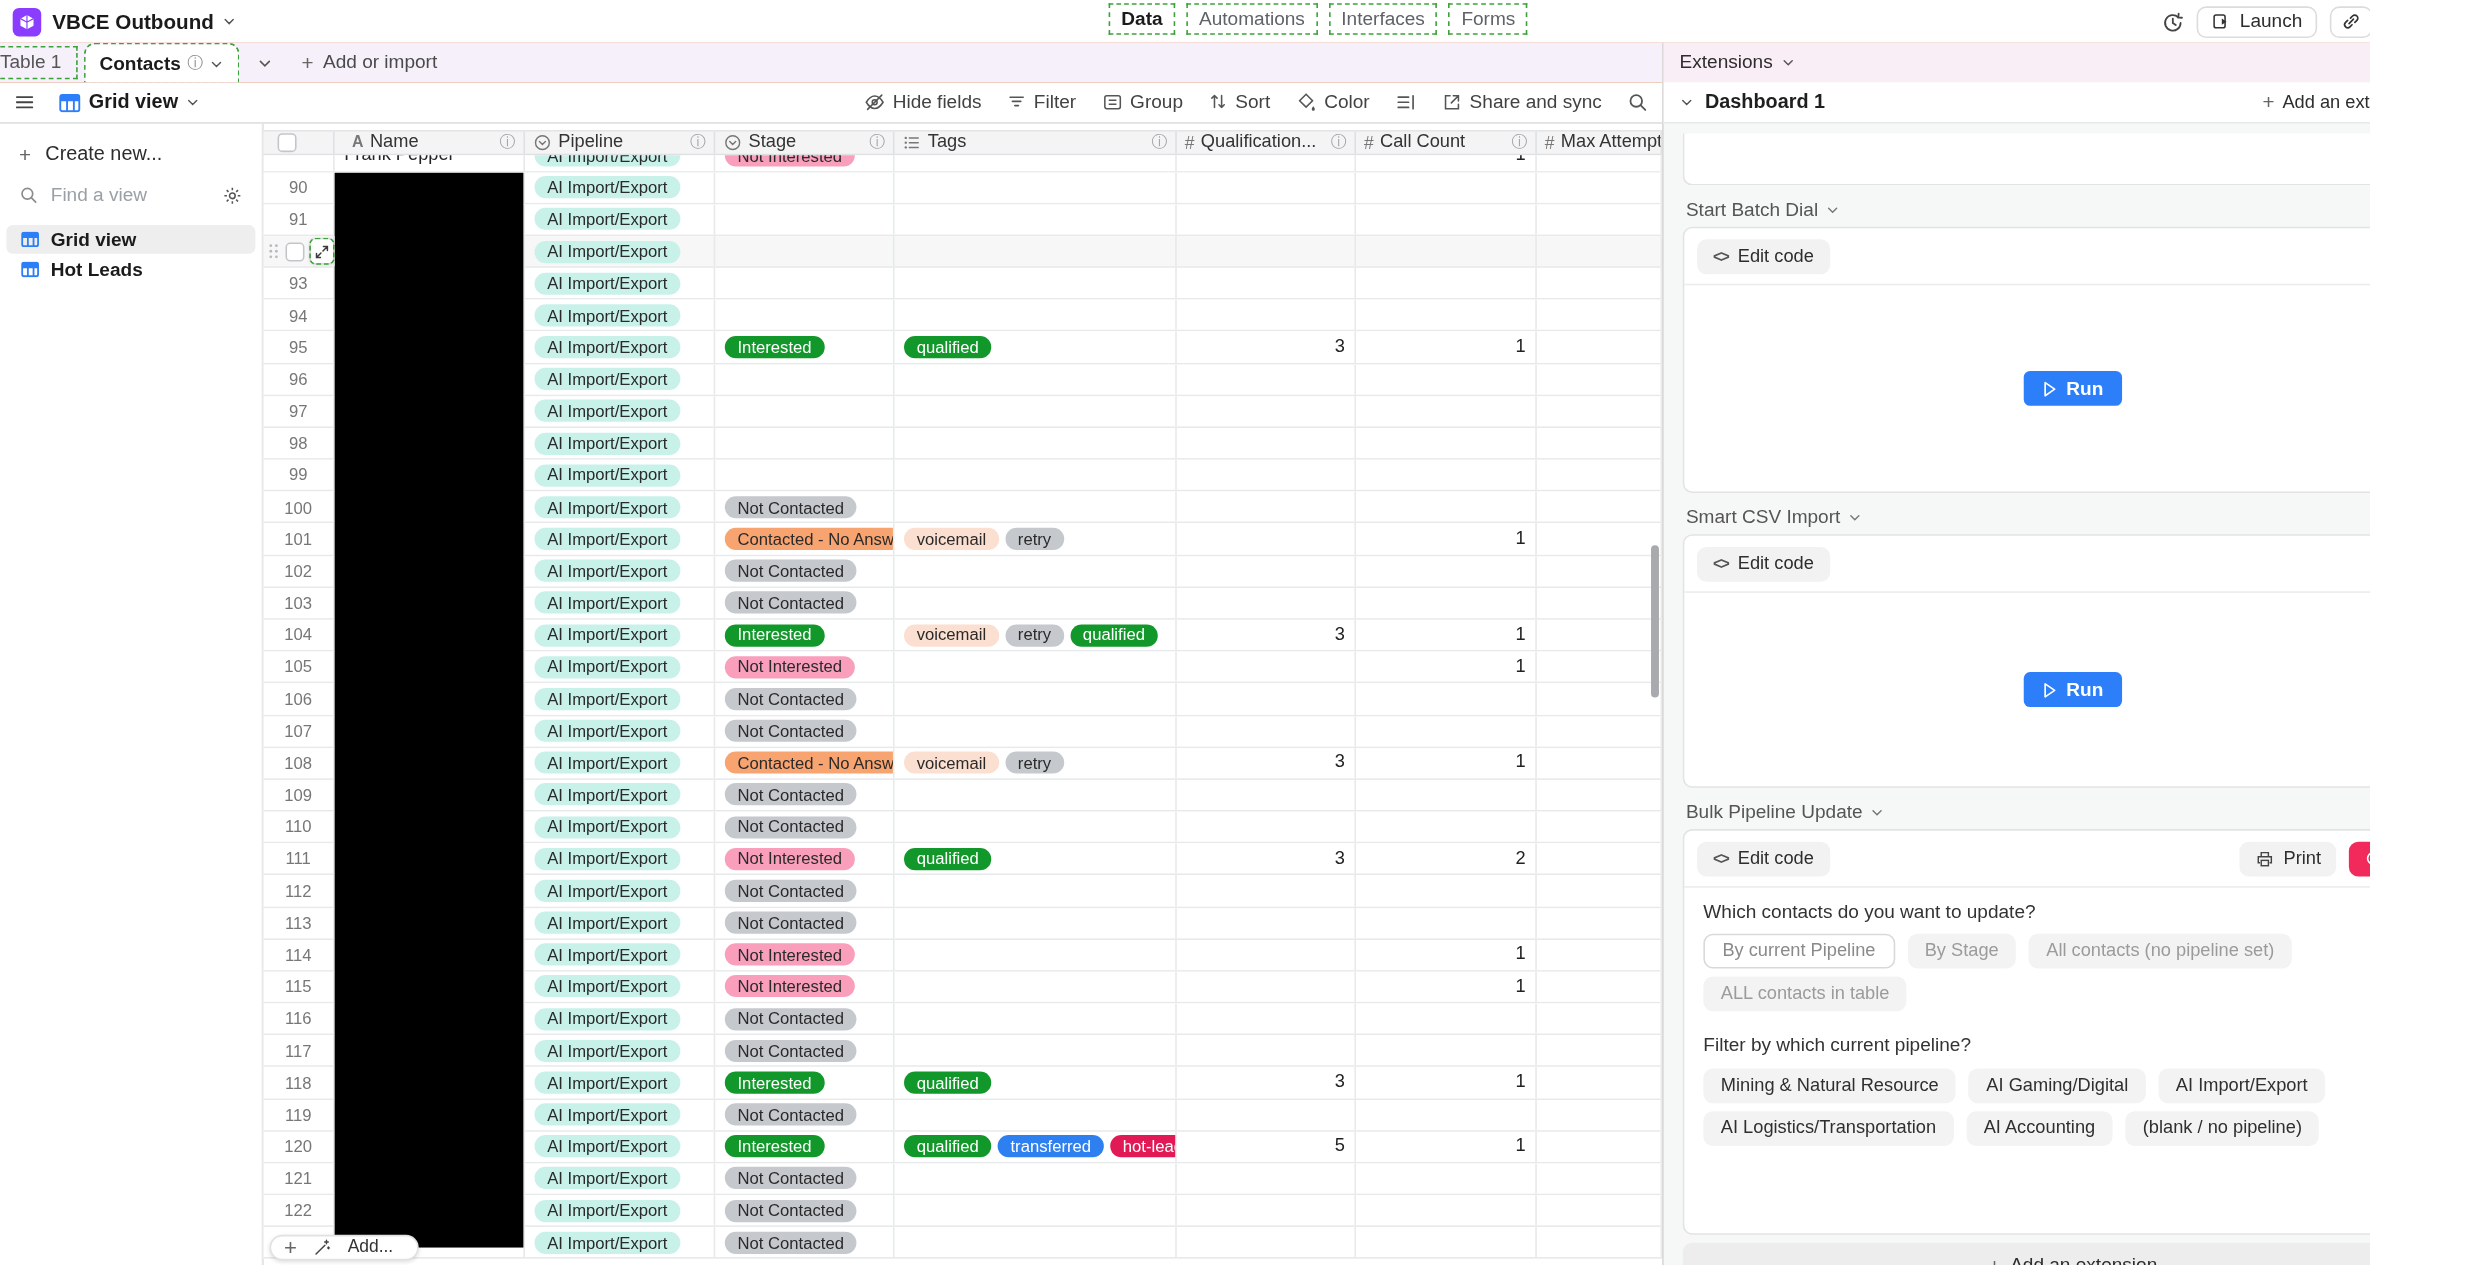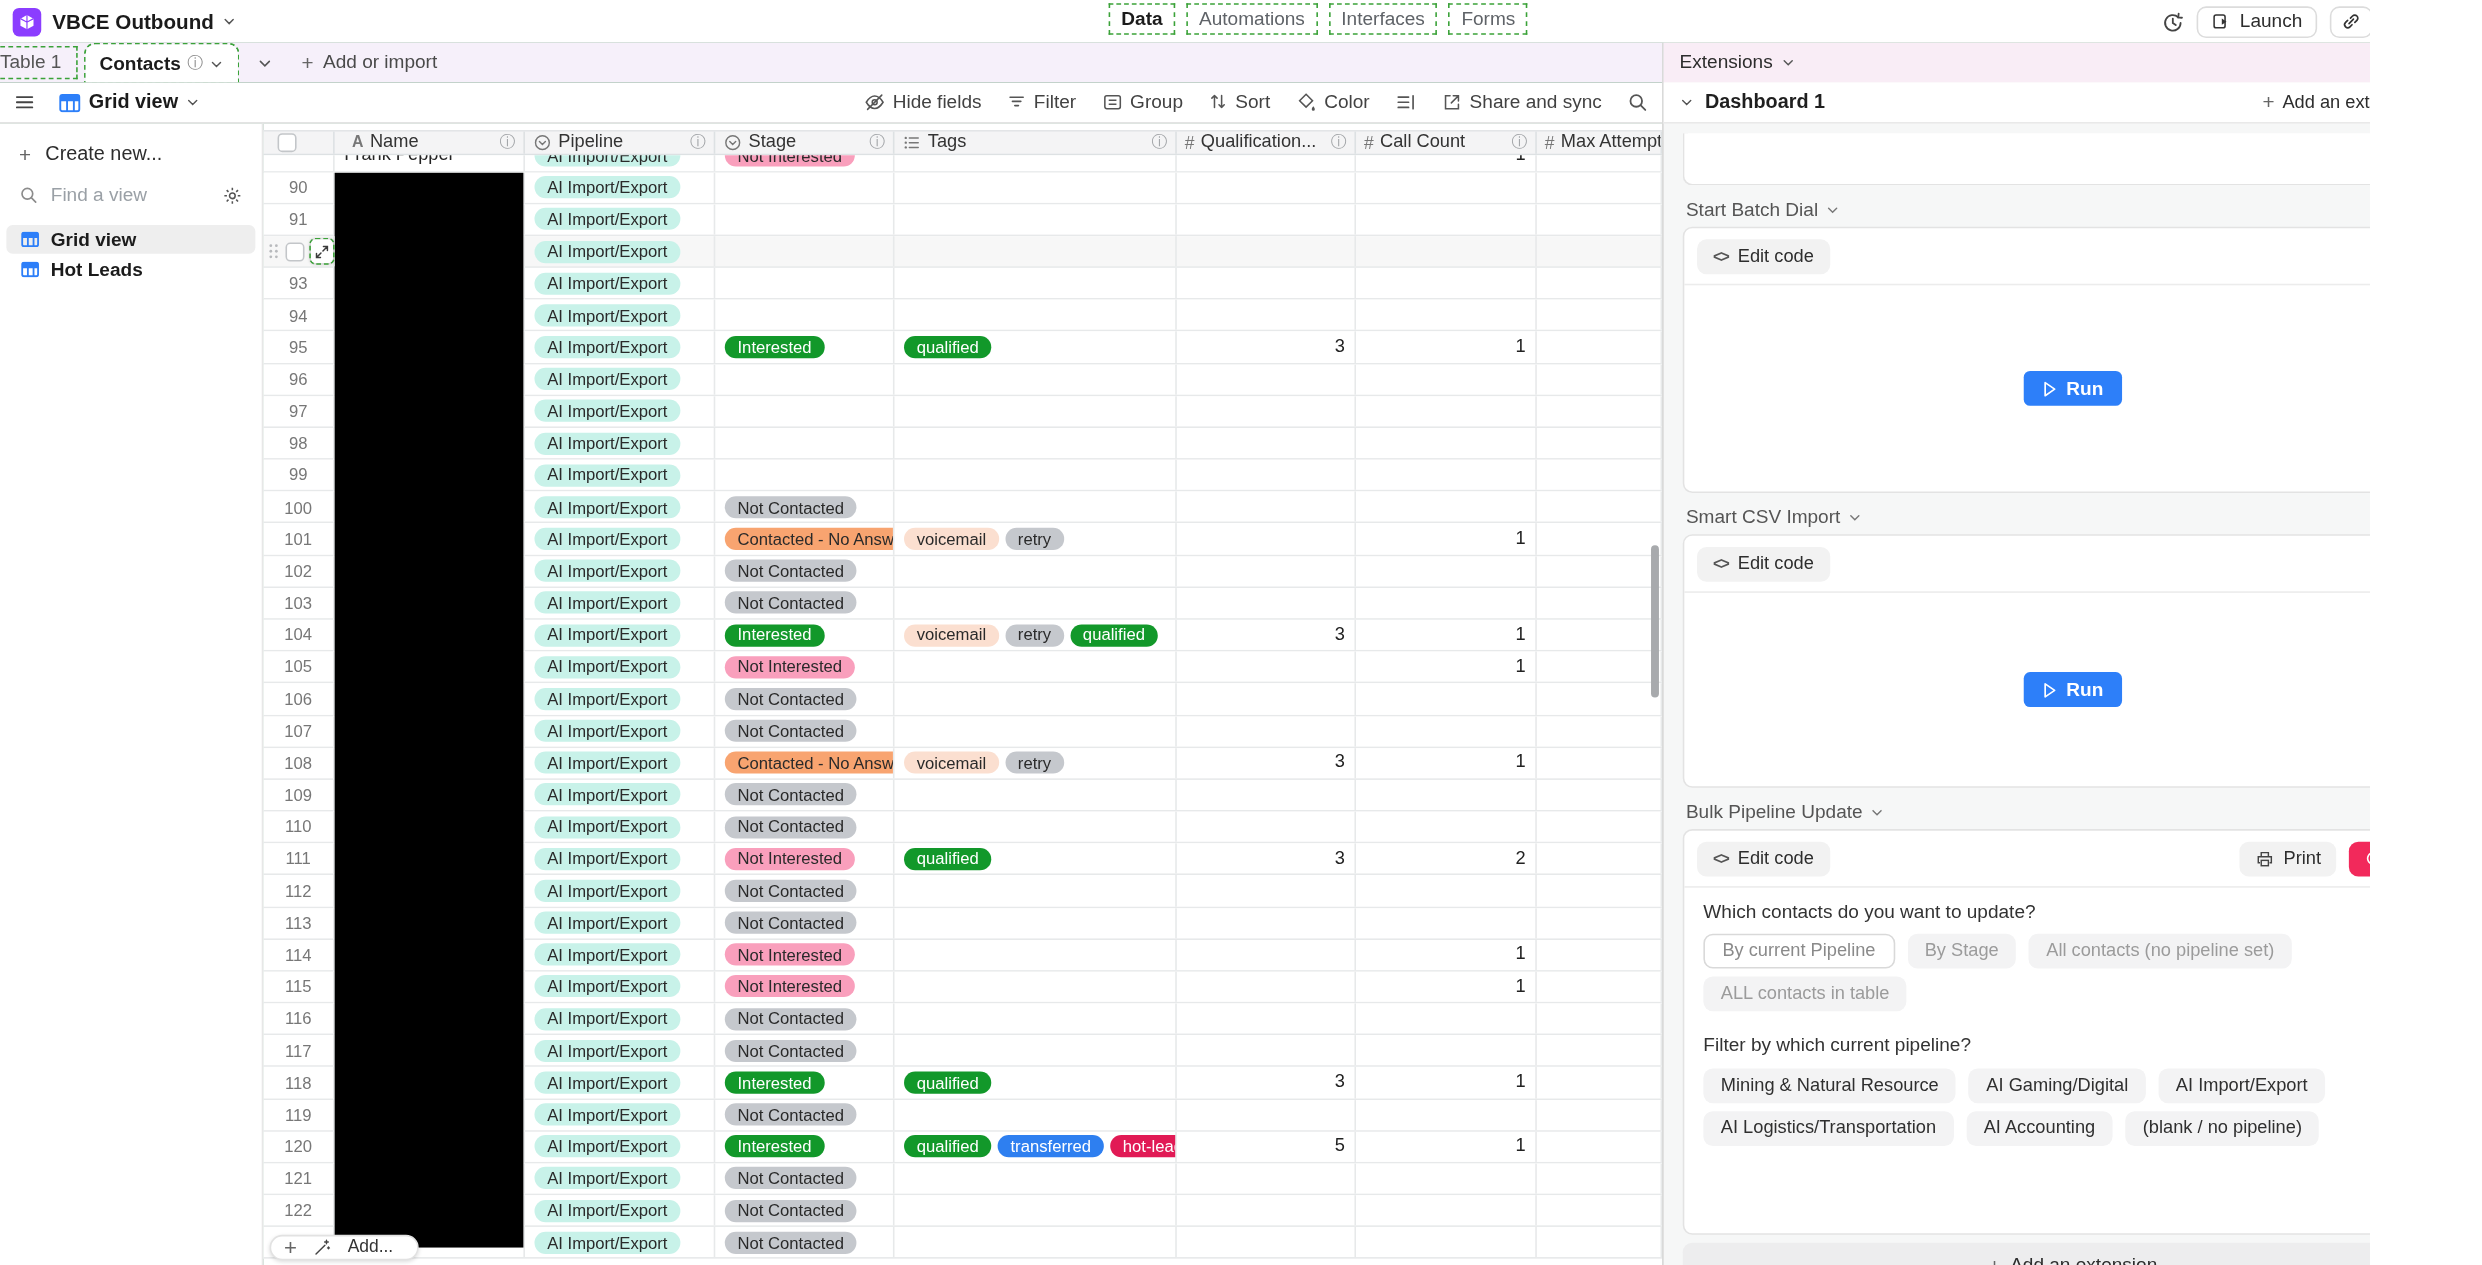--- a/index.html
+++ b/index.html
@@ -1,18 +1,18 @@
 <!DOCTYPE html>
 <html><head>
 <meta charset="utf-8">
 <style>
   *{box-sizing:border-box;margin:0;padding:0}
   html,body{background:#fff}
   body{font-family:"Liberation Sans",sans-serif}
-  .viewport{position:relative;width:2370px;height:1265px;overflow:hidden;background:#14532d}
+  .viewport{position:relative;width:2370px;height:1265px;overflow:hidden;background:#c2410c}
   .app{position:absolute;left:0;top:0;width:1565px;height:798px;transform:scale(1.586,1.5852);transform-origin:0 0;font-size:12px;color:#333;line-height:1.2}
   svg{display:block}
   .annot{outline:1.6px dashed #3BA239}
 
   
   .topbar{position:absolute;left:0;top:0;width:1565px;height:27px;background:#fff;display:flex;align-items:center;padding:0 8px}
   .logo{width:18px;height:18px;border-radius:4px;background:#8B3DFF;display:flex;align-items:center;justify-content:center;margin-right:7px;flex:none}
   .app-title{font-weight:bold;font-size:13px;color:#1b1b1b;margin-right:5px;white-space:nowrap}
   .chev{color:#666;display:inline-flex}
   .nav-tabs{position:absolute;left:700px;top:3px;display:flex;gap:9px;align-items:center}

